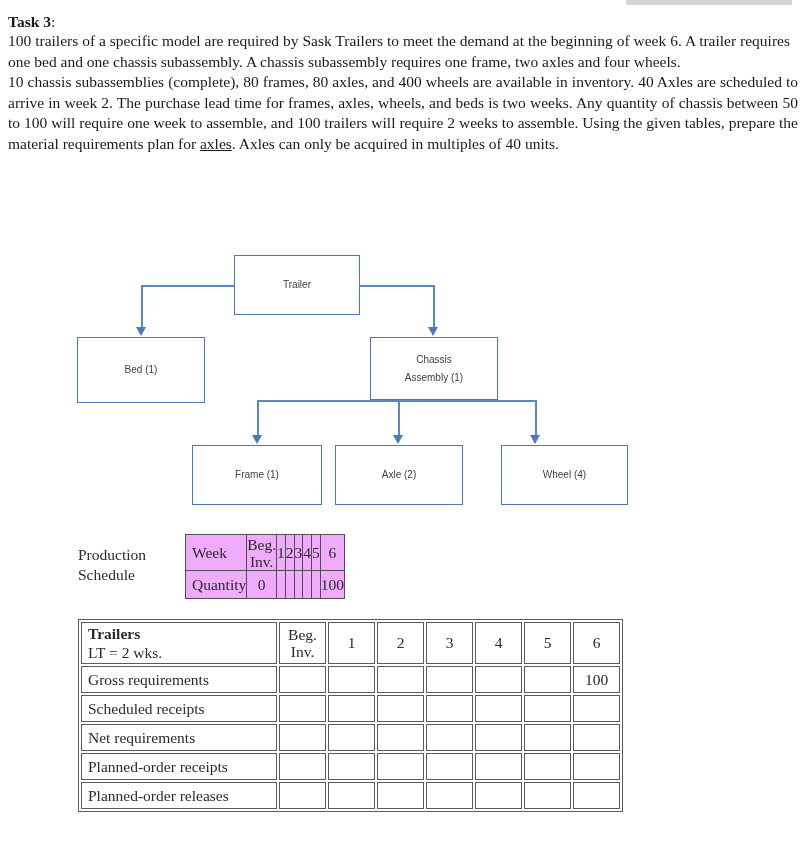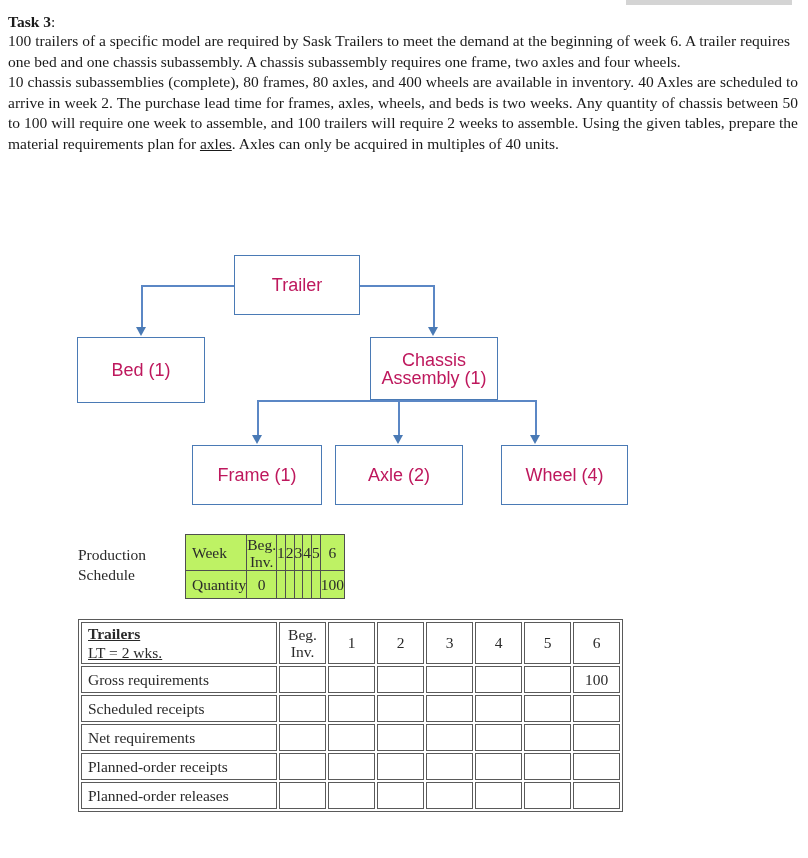--- a/index.html
+++ b/index.html
@@ -64,22 +64,22 @@
     left: 0px;
     top: 248px;
     width: 620px;
     height: 268px;
   }
   .node {
     position: absolute;
     border: 1.5px solid #4a7ab5;
     background: #ffffff;
     font-family: "Liberation Sans", "DejaVu Sans", sans-serif;
-    font-size: 18px;
-    color: #be185d;
+    font-size: 10px;
+    color: #404040;
     display: flex;
     align-items: center;
     justify-content: center;
     text-align: center;
     line-height: 18px;
     white-space: pre-line;
   }
   #node-trailer  { left: 234px; top: 7px;   width: 126px; height: 60px; }
   #node-bed      { left: 77px;  top: 89px;  width: 128px; height: 66px; }
   #node-chassis  { left: 370px; top: 89px;  width: 128px; height: 63px; }
@@ -108,21 +108,21 @@
     position: absolute;
     left: 0px;
     top: 11px;
     width: 104px;
     font-size: 15.5px;
     line-height: 20px;
     color: #2a2a2a;
   }
   table.grid {
     border-collapse: collapse;
-    background: #bef264;
+    background: #f0abfc;
     font-size: 15.5px;
     color: #2a2a2a;
   }
   table.grid td, table.grid th {
     border: 1px solid #4f4f4f;
     font-weight: normal;
     padding: 0;
     text-align: center;
     vertical-align: middle;
   }
@@ -163,21 +163,20 @@
     text-align: left;
     padding-left: 6px;
   }
   #mrp-table td.beg-col { width: 47px; }
   #mrp-table td.wk-col  { width: 47px; }
   #mrp-table tr.mrp-head td { height: 42px; }
   #mrp-head-label {
     text-align: left;
     padding-left: 6px;
     line-height: 19px;
-    text-decoration: underline;
   }
   #mrp-head-label .item-name { font-weight: bold; display: block; }
   #mrp-head-label .lead-time { display: block; }
   .val-faded { color: #4a4a4a; }
 </style>
 </head>
 <body>
 
 <div id="top-artifact"></div>
 

